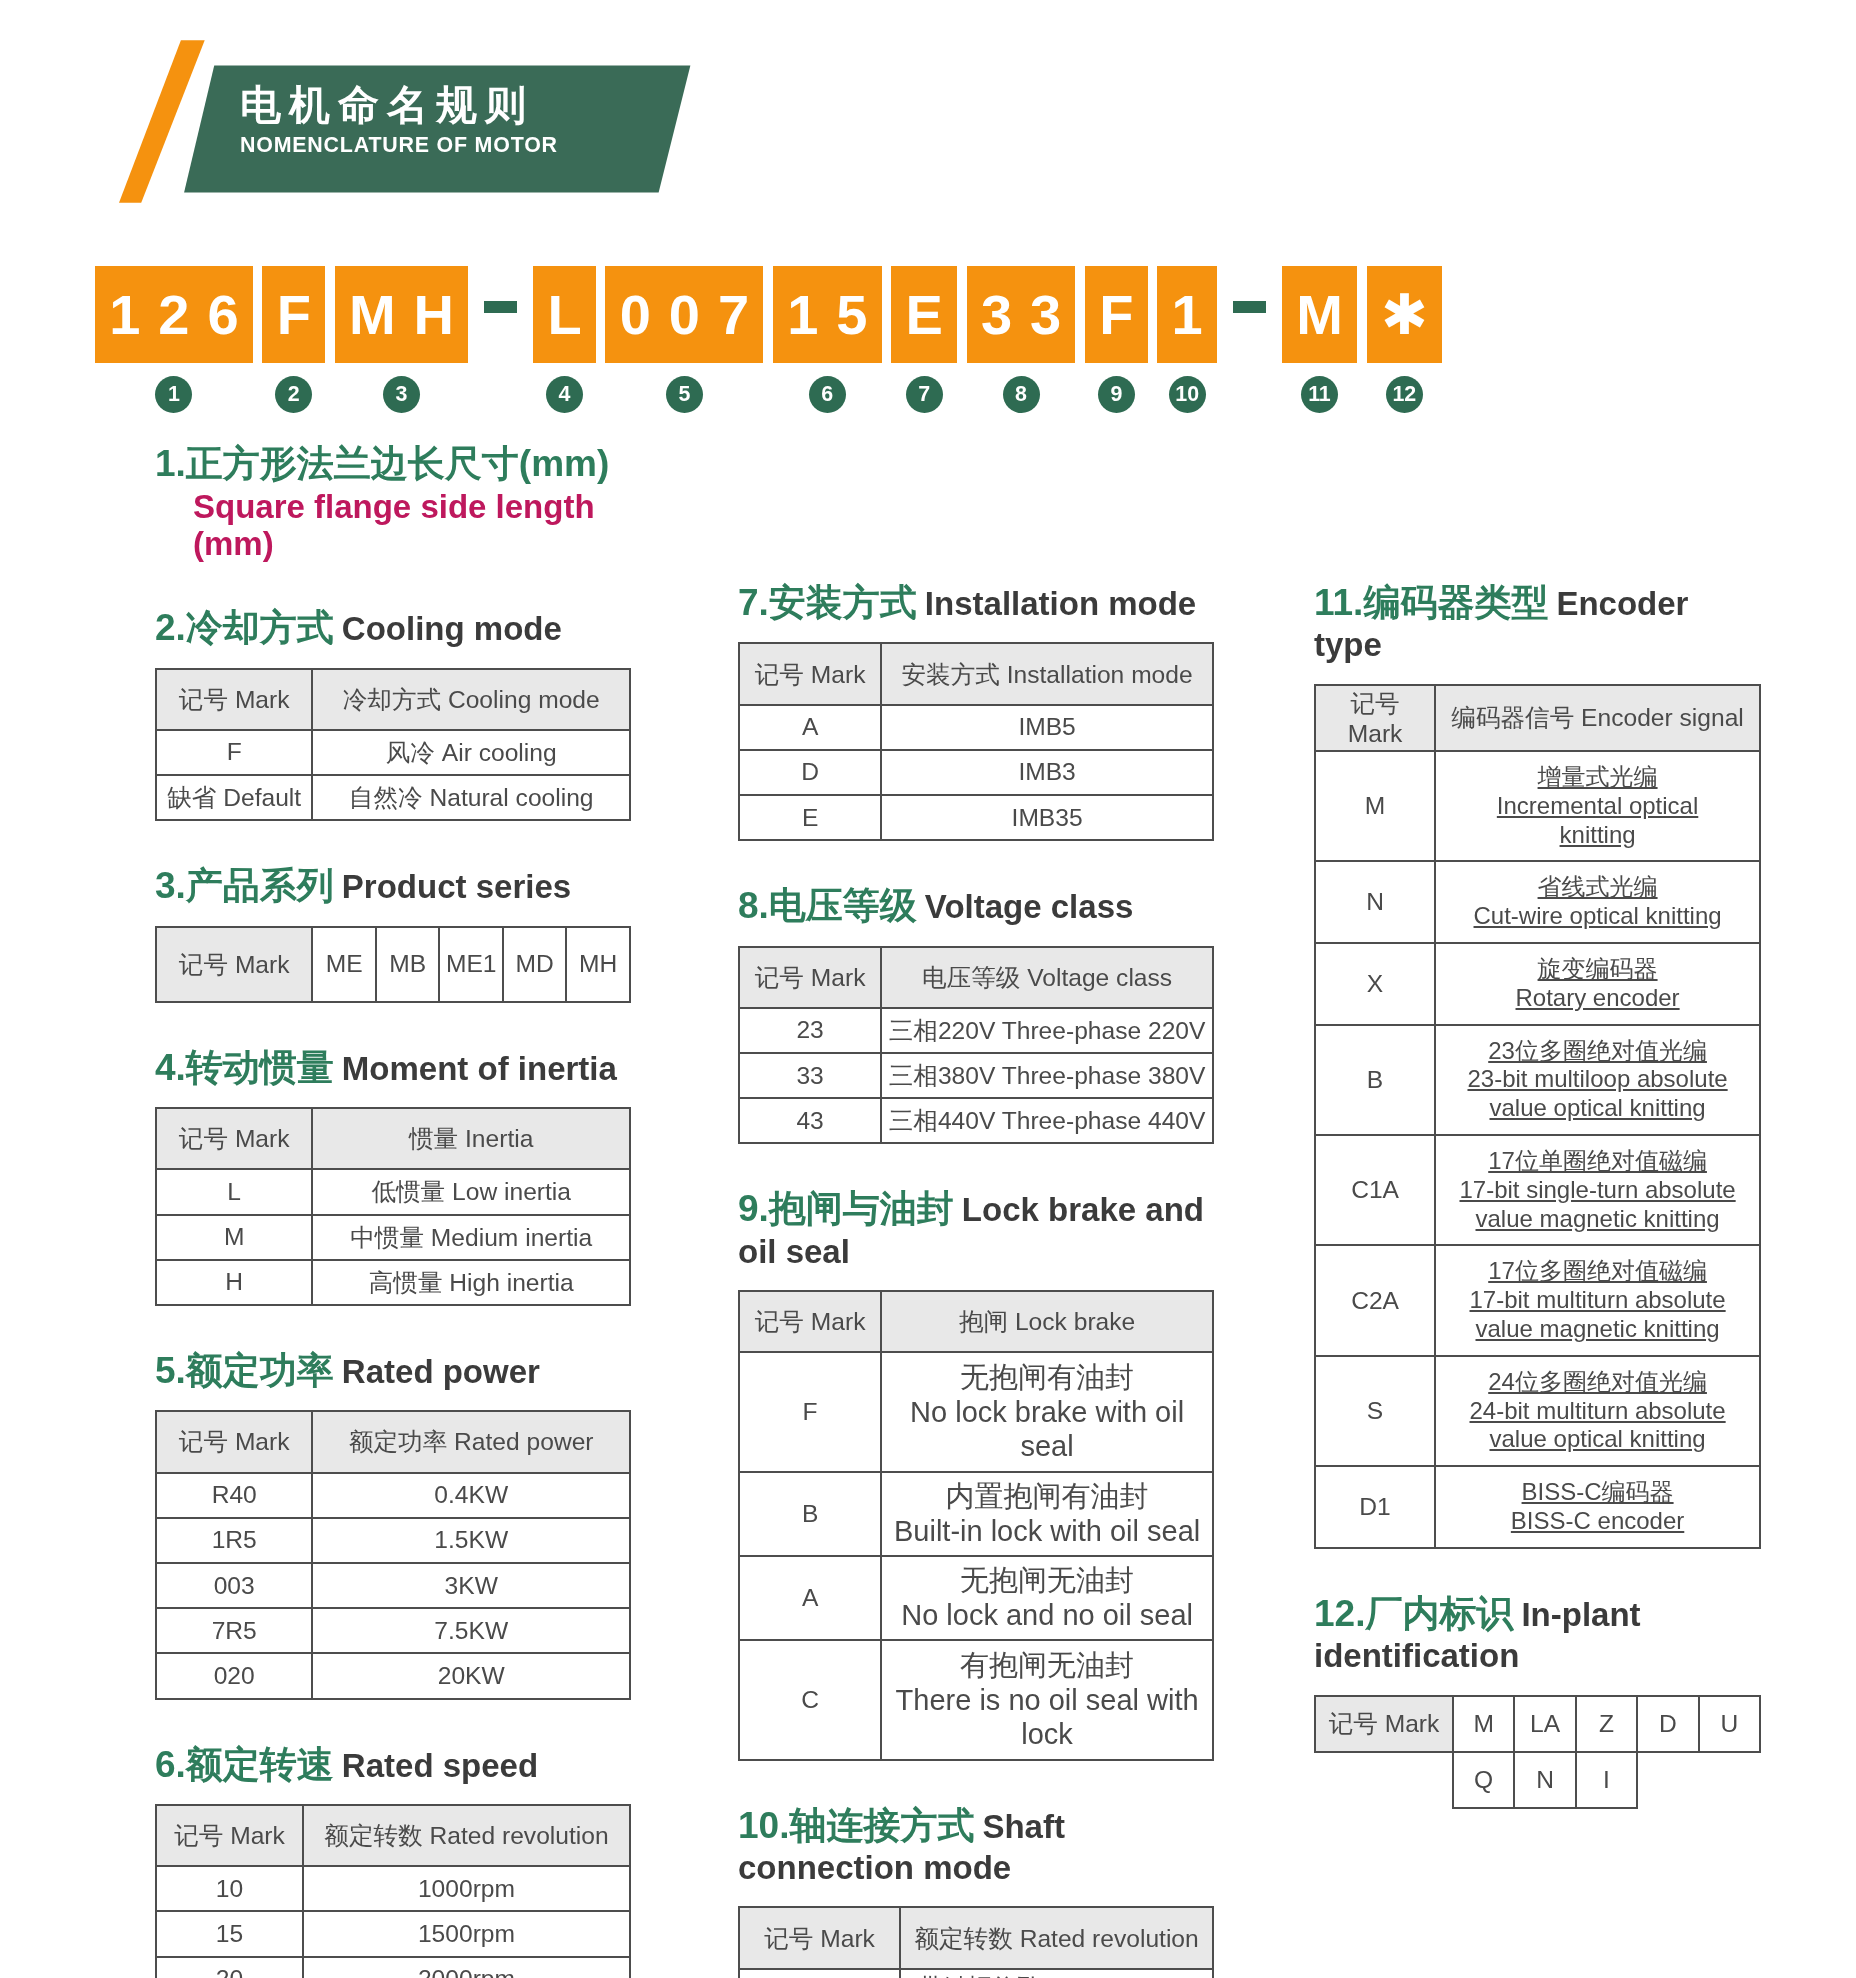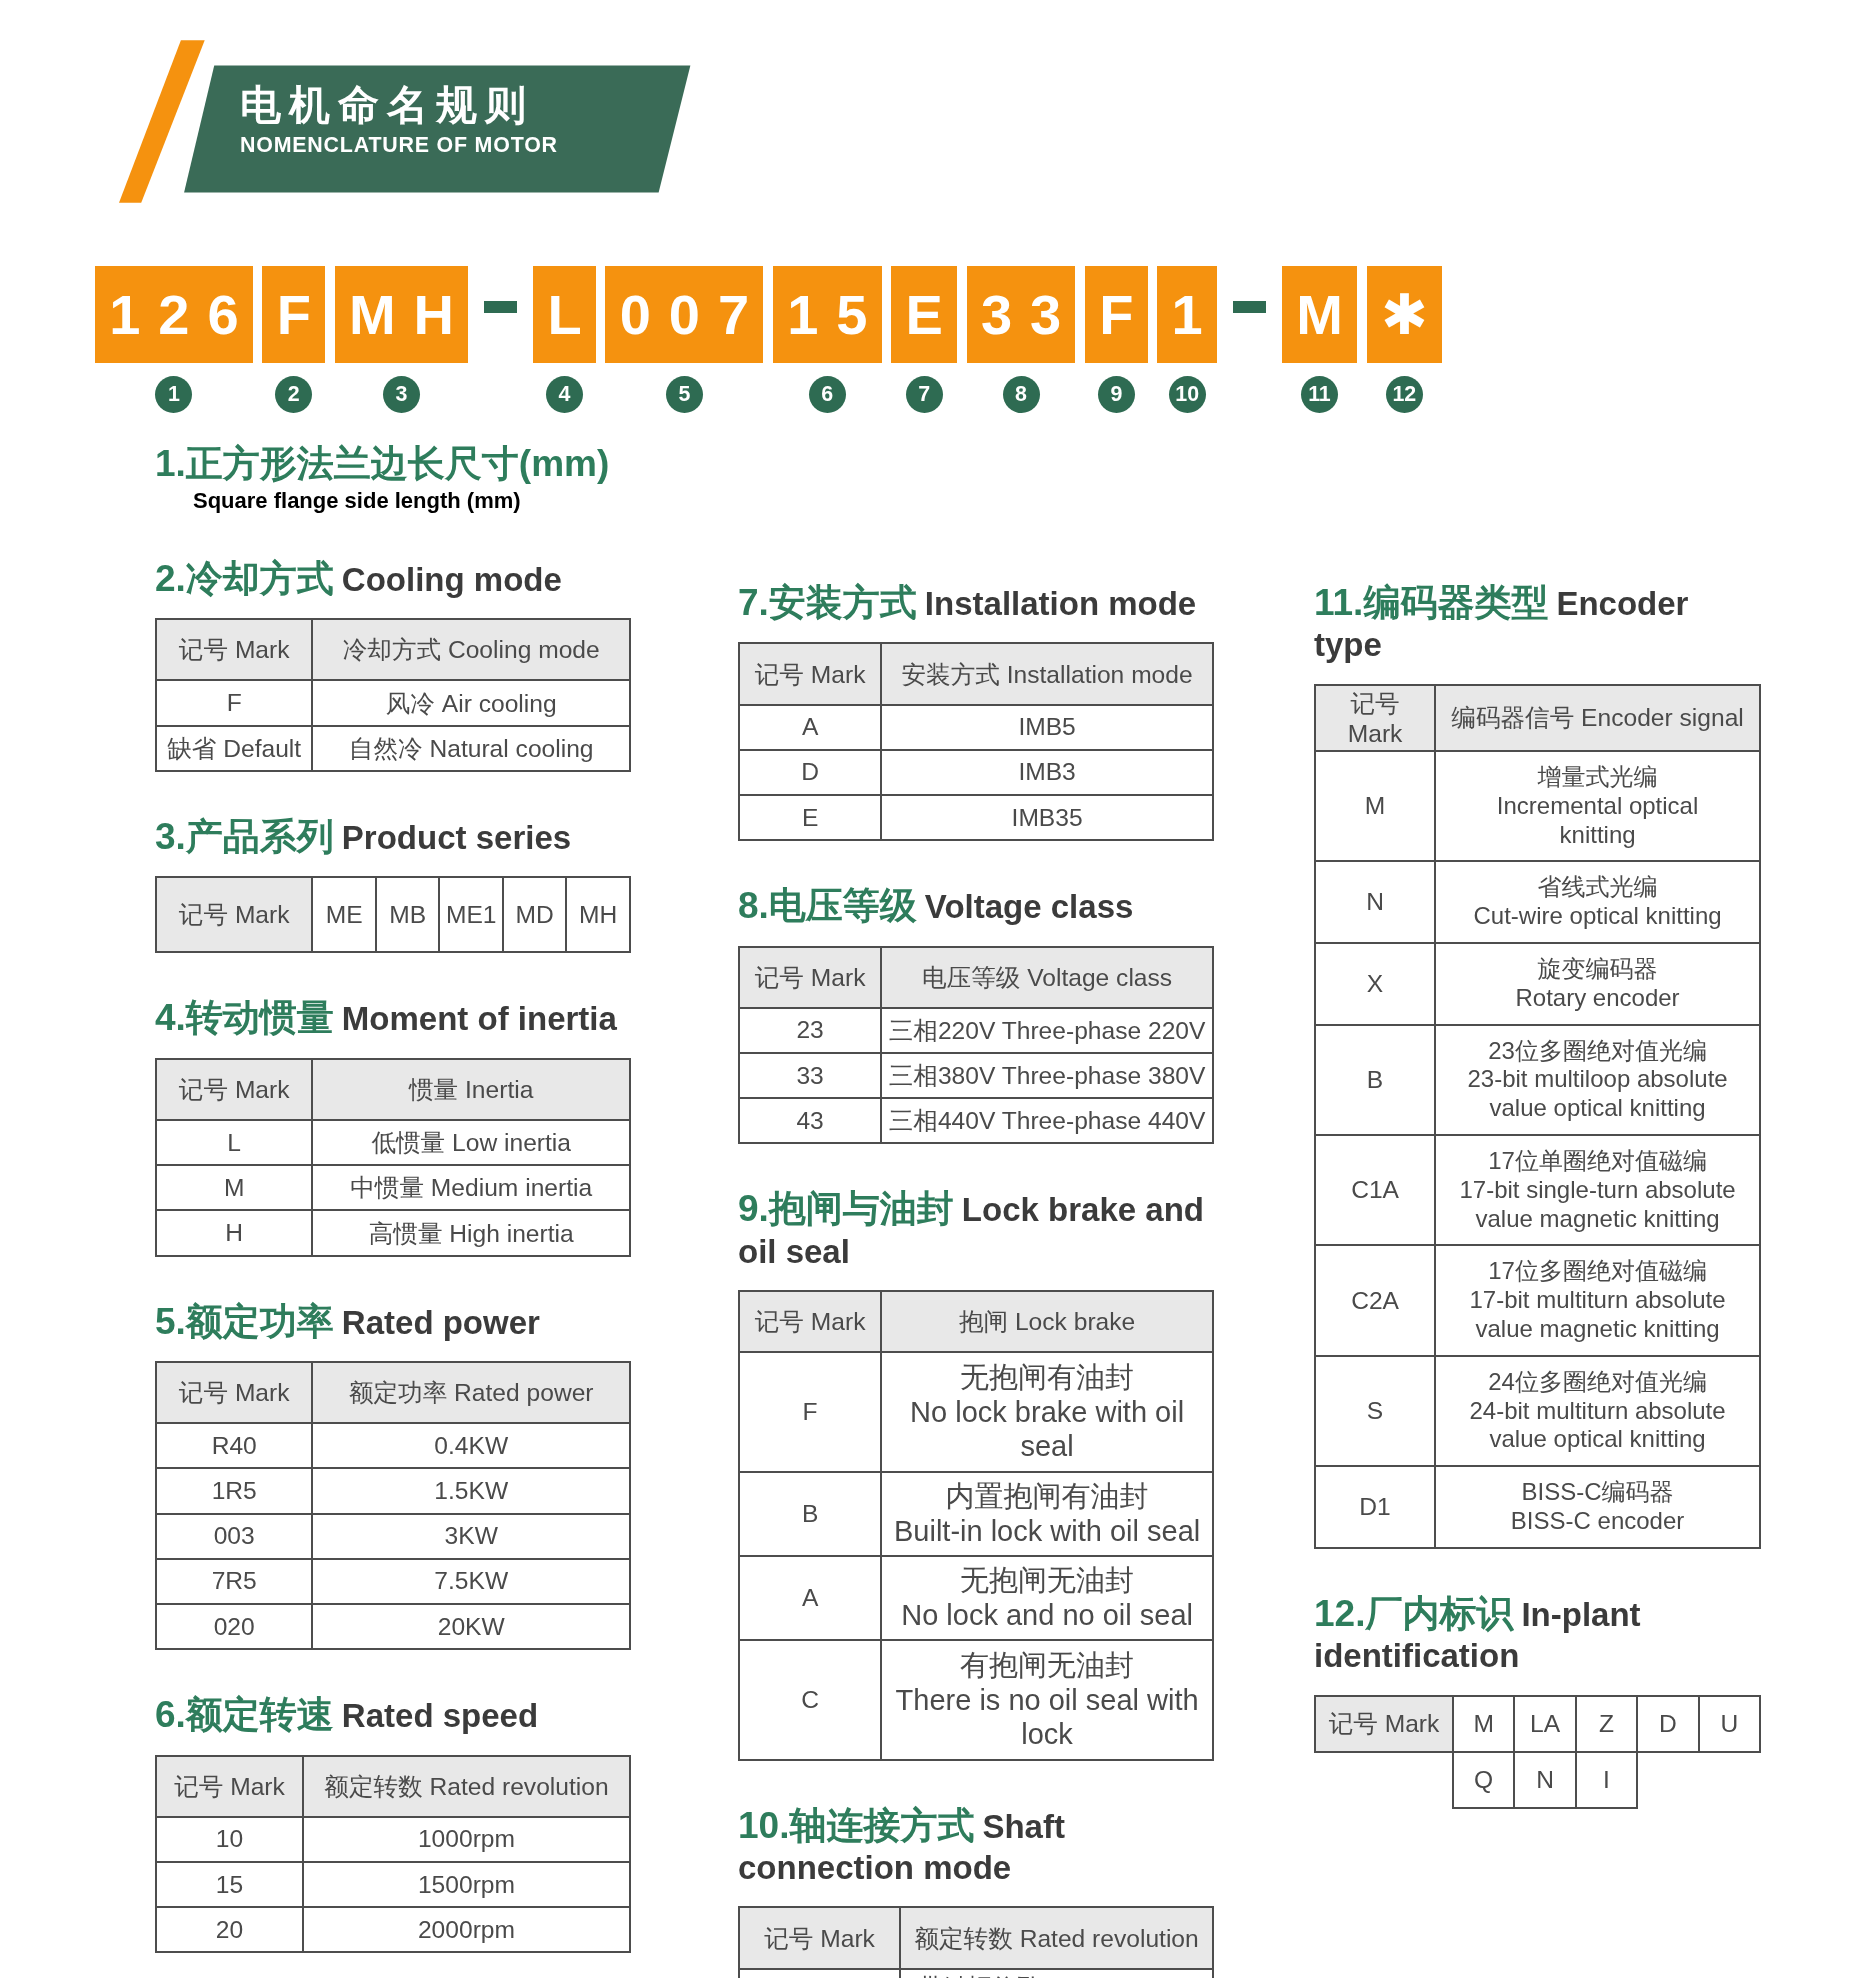--- a/index.html
+++ b/index.html
@@ -26,32 +26,32 @@
 
   
   .col{position:absolute;}
   #col-left{left:155px;top:443px;width:476px;}
   #col-mid{left:738px;top:582px;width:476px;}
   #col-right{left:1314px;top:582px;width:447px;}
   .sec{margin-bottom:44px;}
   .sec h2{margin:0 0 19px 0;font-size:37px;font-weight:800;line-height:1.12;}
   .sec h2 .zh{color:#2e7d5c;}
   .sec h2 .en{color:#3b3b3b;font-size:33px;margin-left:8px;}
-  .sub-en{display:block;color:#000000;font-size:22px;font-weight:800;margin:4.8px 0 0 38px;}
+  .sub-en{display:block;color:#be185d;font-size:33px;font-weight:800;margin:4.8px 0 0 38px;}
 
   
   table{border-collapse:collapse;width:100%;table-layout:fixed;border:2.4px solid #4d4d4d;
         color:#4a4a4a;font-size:24.6px;text-align:center;}
   th,td{border:2px solid #4d4d4d;font-weight:400;padding:1.6px 4.8px;overflow:hidden;}
   th{background:#e8e8e8;height:56px;}
   td{height:40px;}
   .tall td{height:70px;}
   .cell2{line-height:1.2;padding:6.4px 4.8px;}
   .cell2 .l1,.cell2 .l2{display:block;font-size:29px;}
-  .enc .cell2{padding:11px 23px;}
+  .enc .cell2{padding:11px 23px;text-decoration:underline;}
   .enc .cell2 .l1,.enc .cell2 .l2{font-size:24px;}
   .bold-en{font-weight:800;color:#3f3f3f;}
   .no-outer{border:none;}
   .ghost{border:none;background:transparent;}
 
   [data-interactable]{cursor:default;}
 </style>
 </head>
 <body>
 

